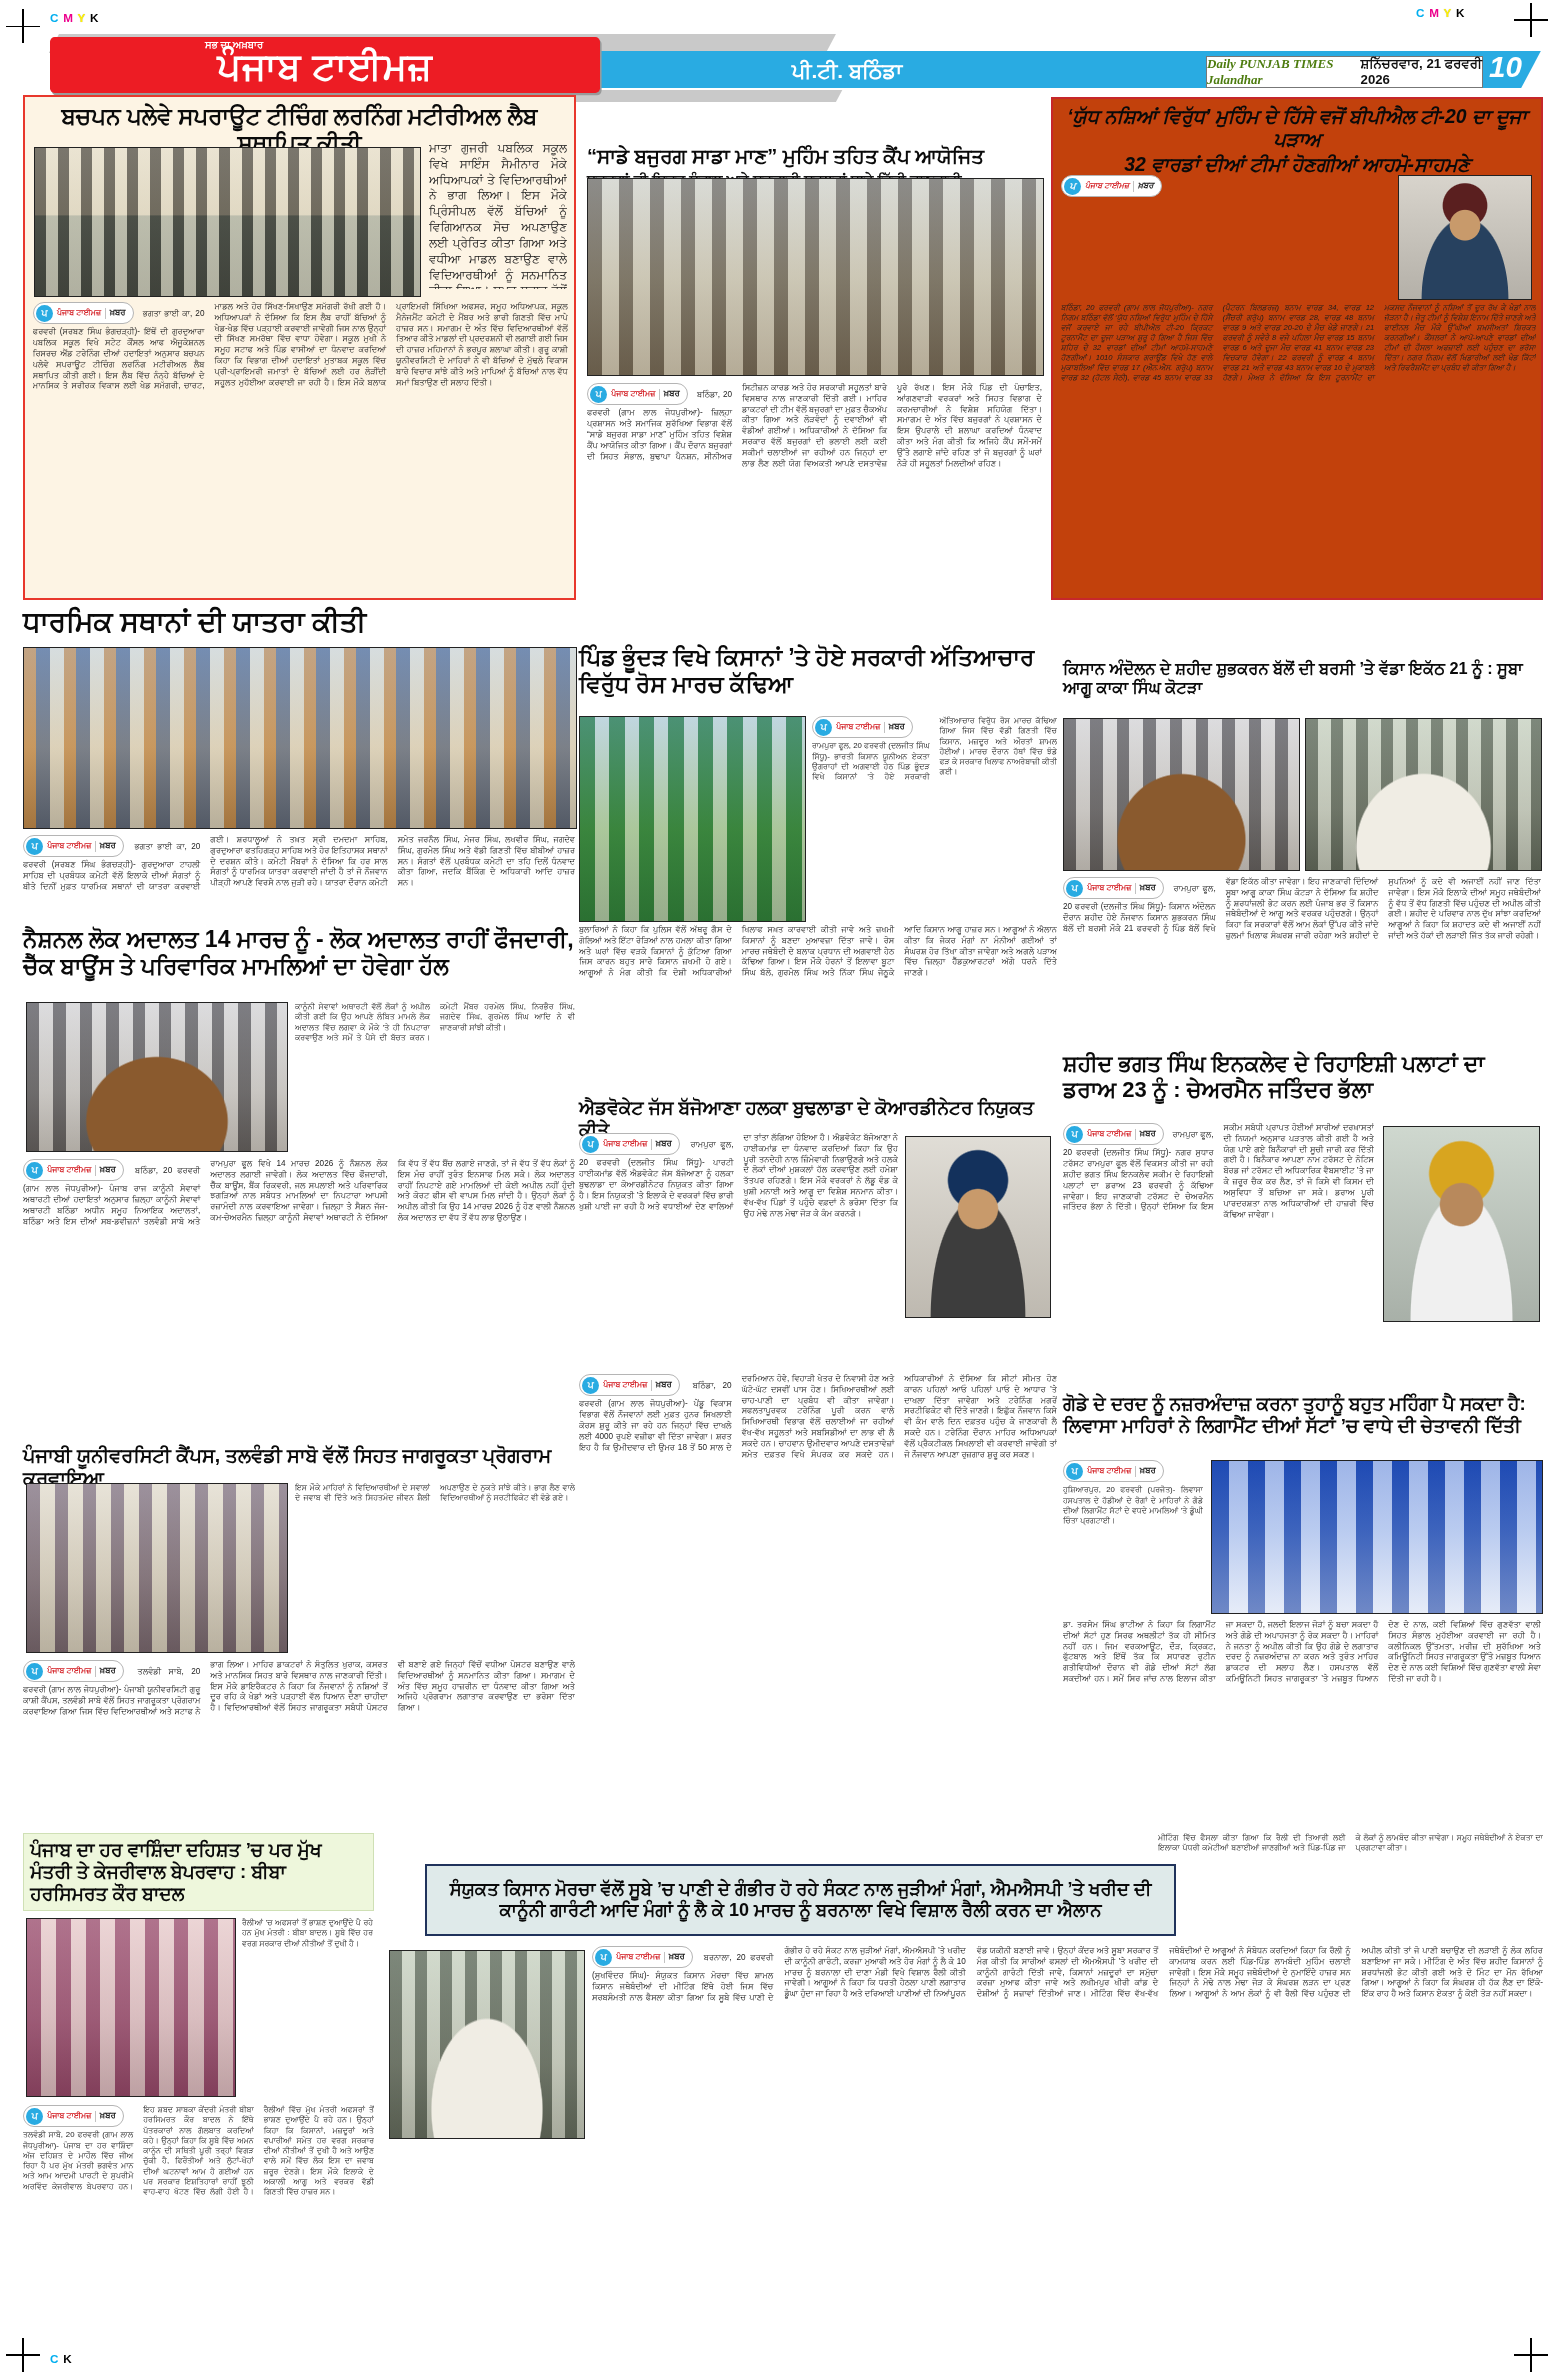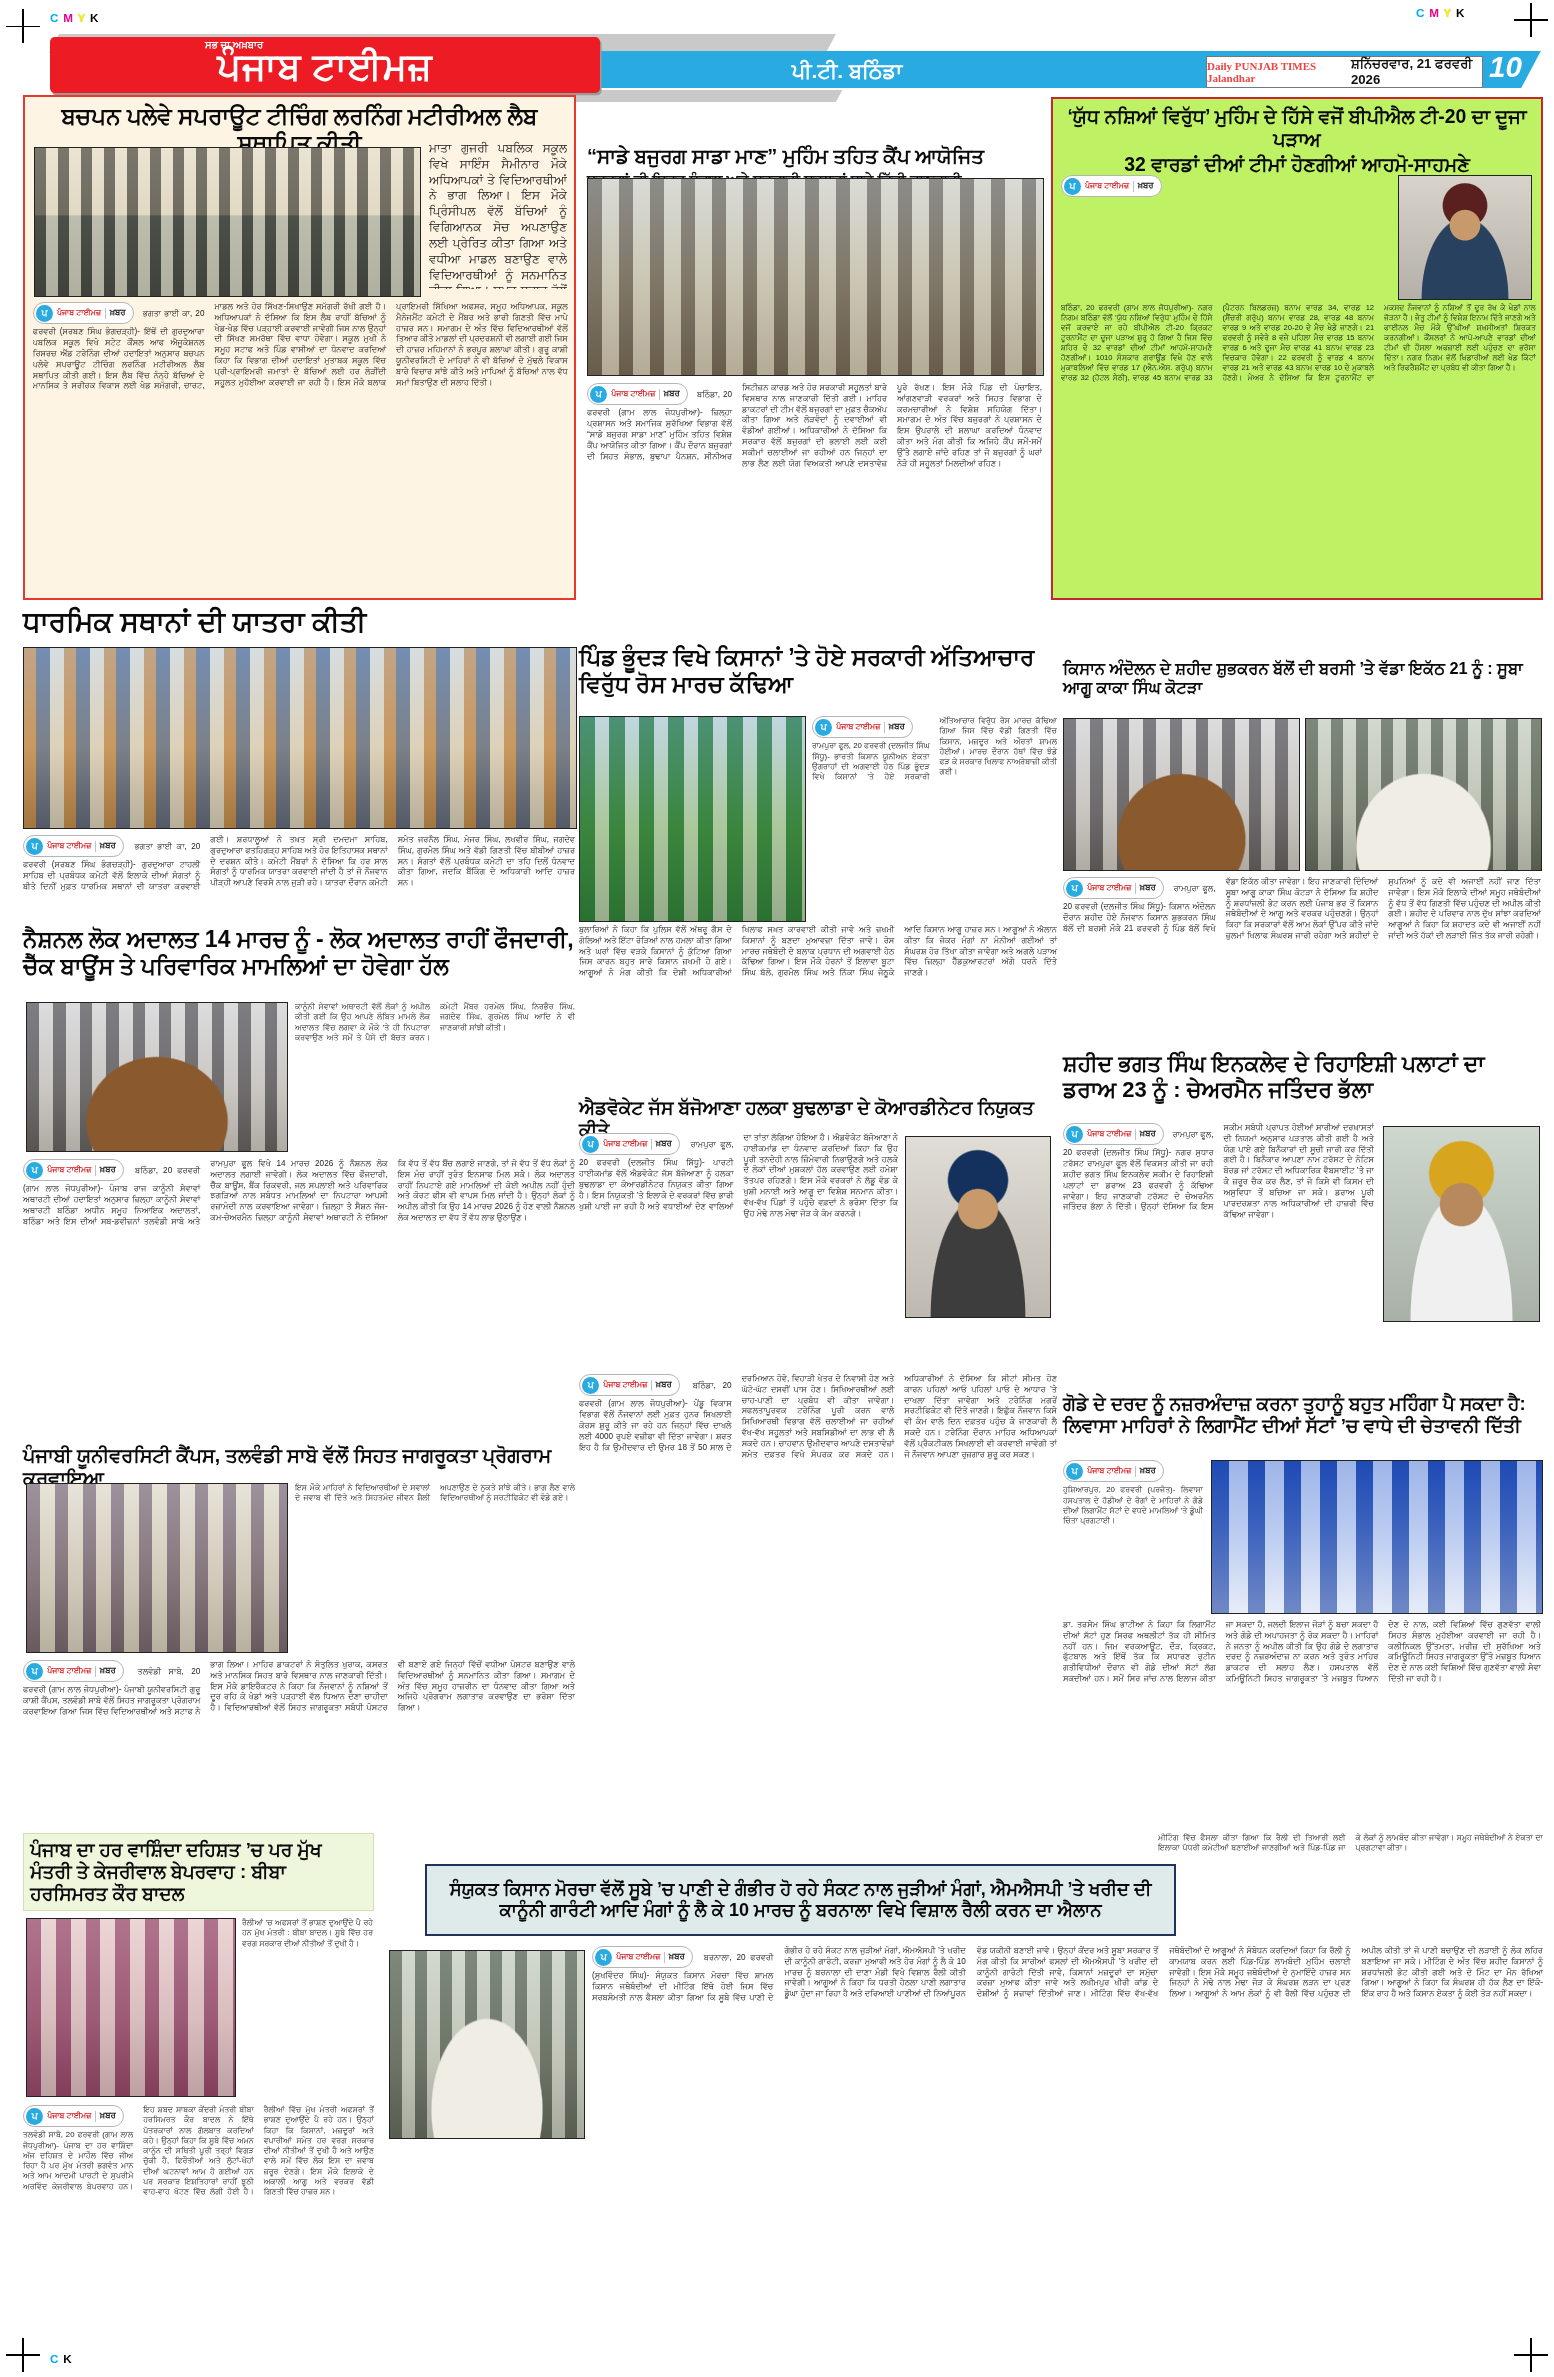--- a/index.html
+++ b/index.html
@@ -14,34 +14,34 @@
   .cross:before{left:0;top:16.3px;width:34px;height:1.6px;}
   .cross:after{left:16.3px;top:0;width:1.6px;height:34px;}
   
   .gray-band{background:#c9c9c9;transform:skewX(-28deg);}
   .blue-bar{background:#29abe2;transform:skewX(-28deg);}
   .masthead{background:#ed1c24;border-radius:4.7px;box-shadow:1.6px 2.3px 0 #9a9a9a;}
   .masthead .tag{color:#fff;font-size:10px;font-weight:bold;}
   .masthead .ttl{color:#fff;font-size:37px;font-weight:bold;letter-spacing:0.8px;}
   .edition{color:#fff;font-size:21px;font-weight:bold;}
   .datebox{background:#fff;border:0.8px solid #777;display:flex;align-items:center;justify-content:center;gap:7.8px;}
-  .datebox .en{font-family:"Liberation Serif","DejaVu Serif",serif;font-weight:bold;font-size:11px;color:#ef4444;}
+  .datebox .en{font-family:"Liberation Serif","DejaVu Serif",serif;font-weight:bold;font-size:13px;color:#4d7c0f;font-style:italic;}
   .datebox .pa{font-weight:bold;font-size:13.2px;color:#111;}
   .pageno{color:#fff;font-size:29.5px;font-weight:bold;font-style:italic;}
   
   .art{position:absolute;box-sizing:border-box;}
   .hl{font-weight:bold;color:#0a0a0a;text-align:center;line-height:1.18;margin:0;}
   .hl.left{text-align:left;}
   .sub{font-weight:bold;color:#111;text-align:left;line-height:1.2;margin:0;}
   .body{font-size:8.2px;line-height:1.32;text-align:justify;color:#1c1c1c;overflow:hidden;}
   .cols2{column-count:2;column-gap:10px;}
   .cols3{column-count:3;column-gap:10px;}
   .cols5{column-count:5;column-gap:11px;}
   .boxed-red{background:#fdf4e4;border:2.3px solid #e8372c;}
-  .boxed-red2{background:#bef264;border:2.3px solid #c6272b;}
+  .boxed-red2{background:#c2410c;border:2.3px solid #c6272b;font-style:italic;}
   
   .badge{display:inline-flex;align-items:center;gap:3.9px;border:0.8px solid #b5b5b5;border-radius:11px;
          background:#fff;padding:1.6px 7px 1.6px 2.3px;margin:0 6.2px 3.1px 0;}
   .badge .logo{width:17px;height:17px;border-radius:50%;background:#29abe2;color:#fff;display:flex;
                align-items:center;justify-content:center;font-size:9.3px;font-weight:bold;flex:0 0 17px;}
   .badge .brand{color:#d42127;font-weight:bold;font-size:7.8px;white-space:nowrap;}
   .badge .sep{width:0.8px;height:11px;background:#c2c2c2;}
   .badge .kind{color:#222;font-weight:bold;font-size:8.5px;}
   
   .ph{position:absolute;border:0.8px solid #222;overflow:hidden;}

